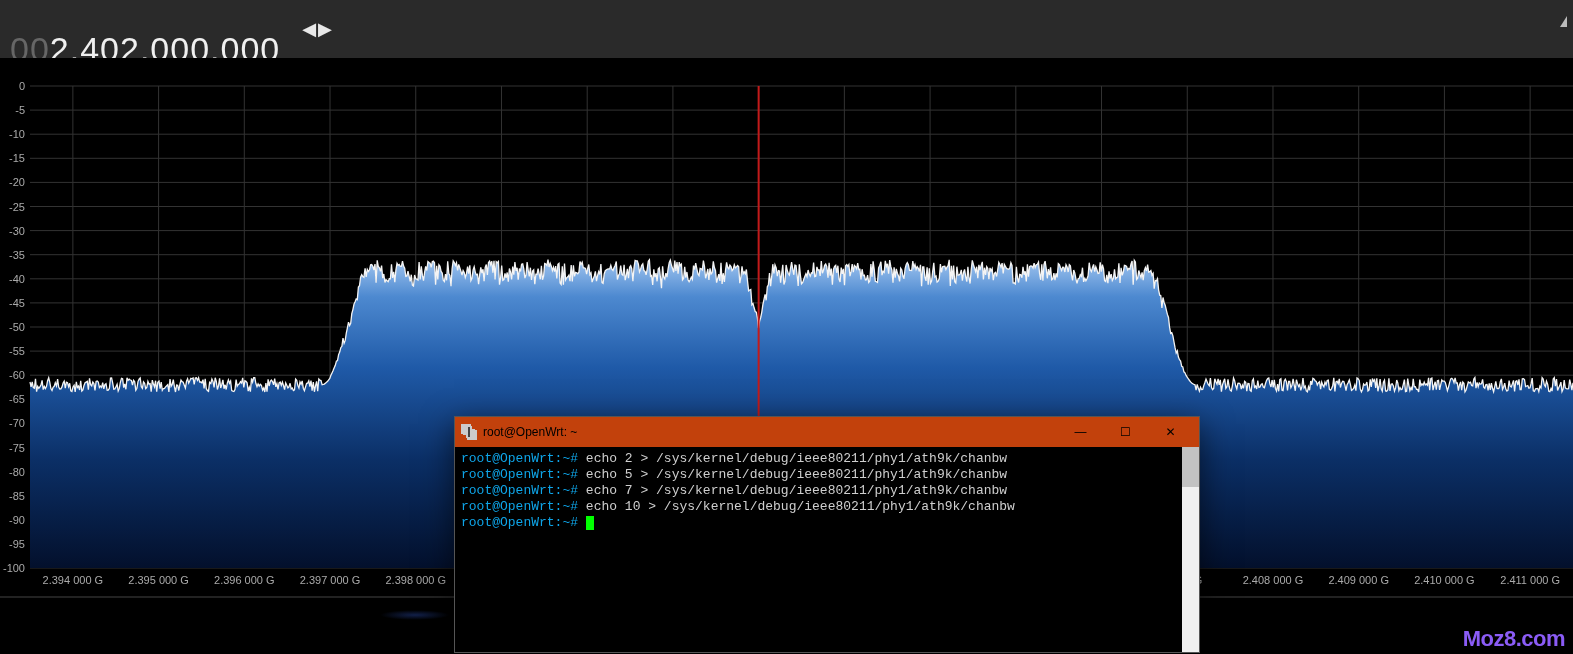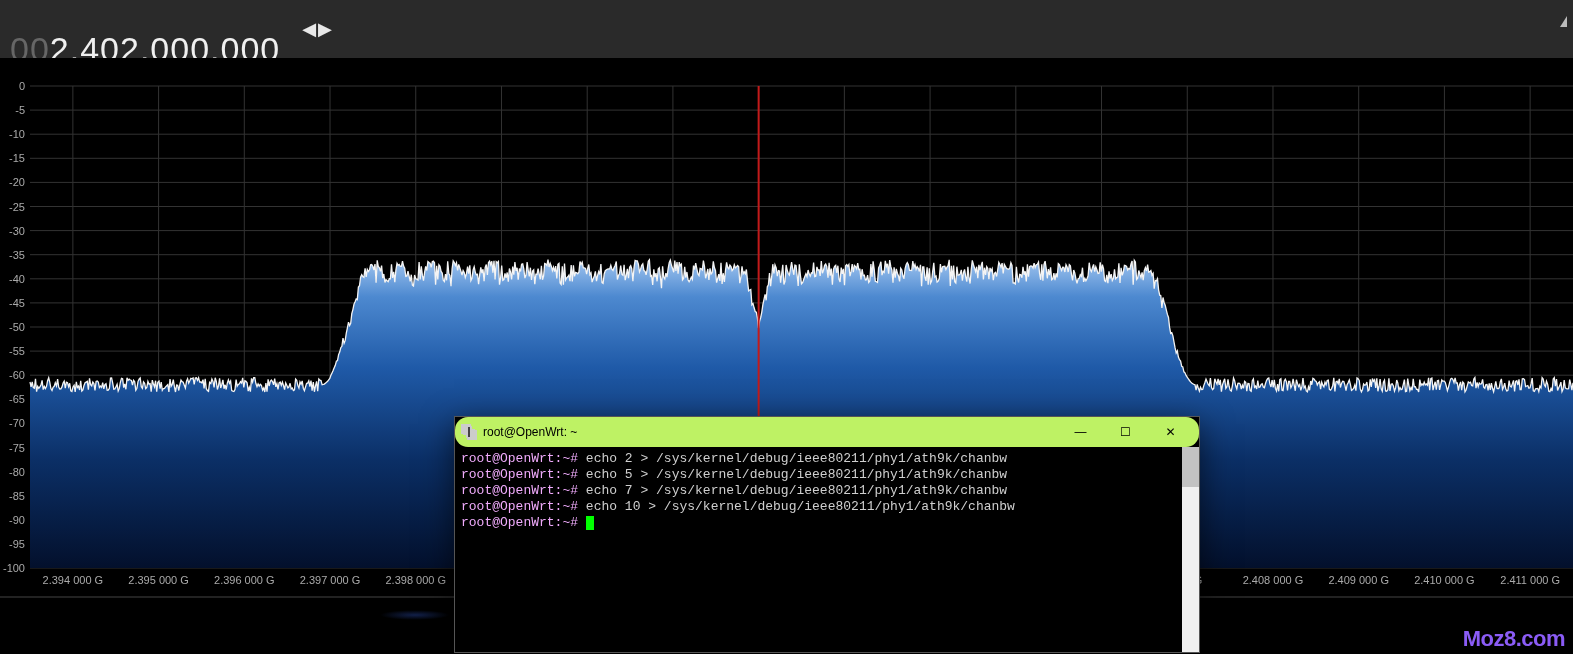--- a/index.html
+++ b/index.html
@@ -97,27 +97,26 @@
     width: 746px;
     height: 237px;
     background: #000;
     border: 1px solid #555;
     box-shadow: 0 8px 30px rgba(0,0,0,0.6);
     display: flex;
     flex-direction: column;
   }
   .termwin-titlebar {
     height: 30px;
-    background: #bef264;
+    background: #c2410c;
     color: #000;
     display: flex;
     align-items: center;
     padding: 0 6px 0 6px;
     font-size: 12px;
-    border-radius: 13px;
   }
   .termwin-titlebar .putty-icon {
     width: 16px; height: 16px;
     margin-right: 6px;
     background:
       linear-gradient(#444,#444) center/2px 10px no-repeat,
       radial-gradient(circle at 4px 4px, #ccc 40%, transparent 41%),
       radial-gradient(circle at 12px 12px, #ccc 40%, transparent 41%);
     border: 0;
   }
@@ -139,21 +138,21 @@
     color: #cfcfcf;
     font-family: "Consolas", "Courier New", monospace;
     font-size: 13px;
     line-height: 16px;
     padding: 4px 6px;
     position: relative;
     white-space: pre;
     overflow: hidden;
   }
   .terminal-body .line { display: block; }
-  .terminal-body .prompt { color: #f0abfc; }
+  .terminal-body .prompt { color: #0ea5e9; }
   .cursor-block {
     display: inline-block;
     width: 8px; height: 14px;
     background: #00ff00;
     vertical-align: text-bottom;
   }
   .term-scrollbar {
     position: absolute;
     top: 30px; right: 0; bottom: 0;
     width: 17px;

